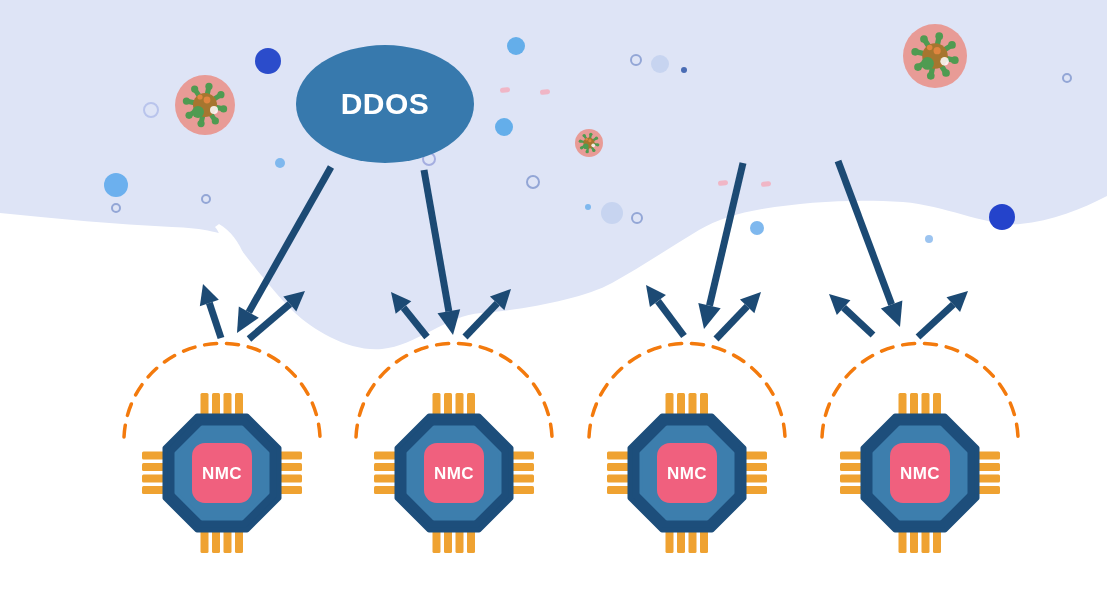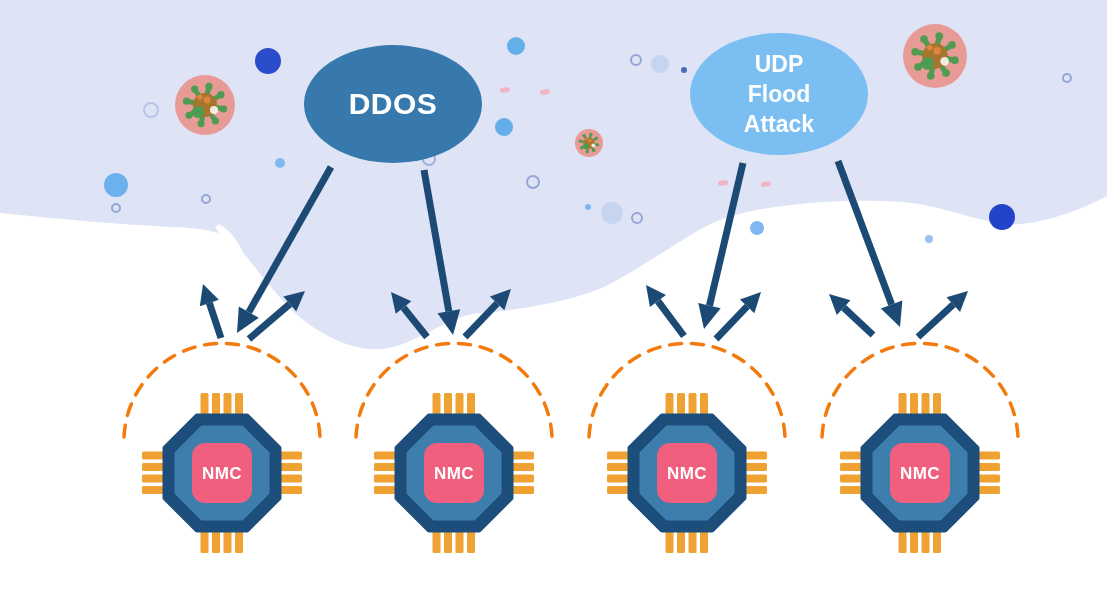--- a/index.html
+++ b/index.html
@@ -10,21 +10,21 @@
   .stage svg.scene{position:absolute;left:0;top:0;}
   .page-title{
     position:absolute;left:22px;top:15px;
     font-size:19px;font-weight:bold;color:#1c4879;letter-spacing:.4px;
   }
   .attack-node{
     position:absolute;border-radius:50%;display:flex;flex-direction:column;
     align-items:center;justify-content:center;color:#ffffff;font-weight:bold;
     text-align:center;
   }
-  .attack-node.ddos{left:304px;top:45px;width:178px;height:118px;font-size:30px;letter-spacing:.5px;}
+  .attack-node.ddos{left:296px;top:45px;width:178px;height:118px;font-size:30px;letter-spacing:.5px;}
   .attack-node.udp{left:690px;top:33px;width:178px;height:122px;font-size:23px;line-height:30px;}
 </style>
 </head>
 <body>
 
 <div class="stage">
   <svg class="scene" id="scene" width="1107" height="594" viewBox="0 0 1107 594">
       <path d="M 0 0 H 1107 V 196 C 1082 209 1052 221 1020 224 C 988 227 948 206 903 202 C 858 199 810 201 762 209 C 738 213 716 220 699 230 C 669 248 641 267 612 283 C 583 299 522 310 481 313 C 448 315 415 346 382 349 C 350 352 314 331 294 312 C 272 291 248 258 234 241 C 227 233 203 228 172 227 C 115 224 58 219 0 213 Z" fill="#dee4f6"></path>
       <path d="M 219 224 C 237 234 247 257 250 277 C 251 289 247 297 240 294 C 232 291 227 271 224 252 C 222 241 219 231 215 227 Z" fill="#ffffff"></path>
       <circle cx="268" cy="61" r="13" fill="#2b4ccb"></circle>
@@ -264,18 +264,13 @@
         <rect x="-30" y="-30" width="60" height="60" rx="13" fill="#f0607e"></rect>
         <text x="0" y="6" text-anchor="middle" fill="#ffffff" font-family="Liberation Sans, sans-serif" font-size="17" font-weight="bold" letter-spacing=".5">NMC</text>
       </g>
     </svg>
 
 
   <div class="attack-node ddos" id="node-ddos" style="background: rgb(55, 121, 173);">
     <span>DDOS</span>
   </div>
 
-  <div class="attack-node udp" id="node-udp" style="background: rgb(123, 191, 242);">
-    <span>UDP</span>
-    <span>Flood</span>
-    <span>Attack</span>
-  </div>
 </div>
 
 </body></html>

